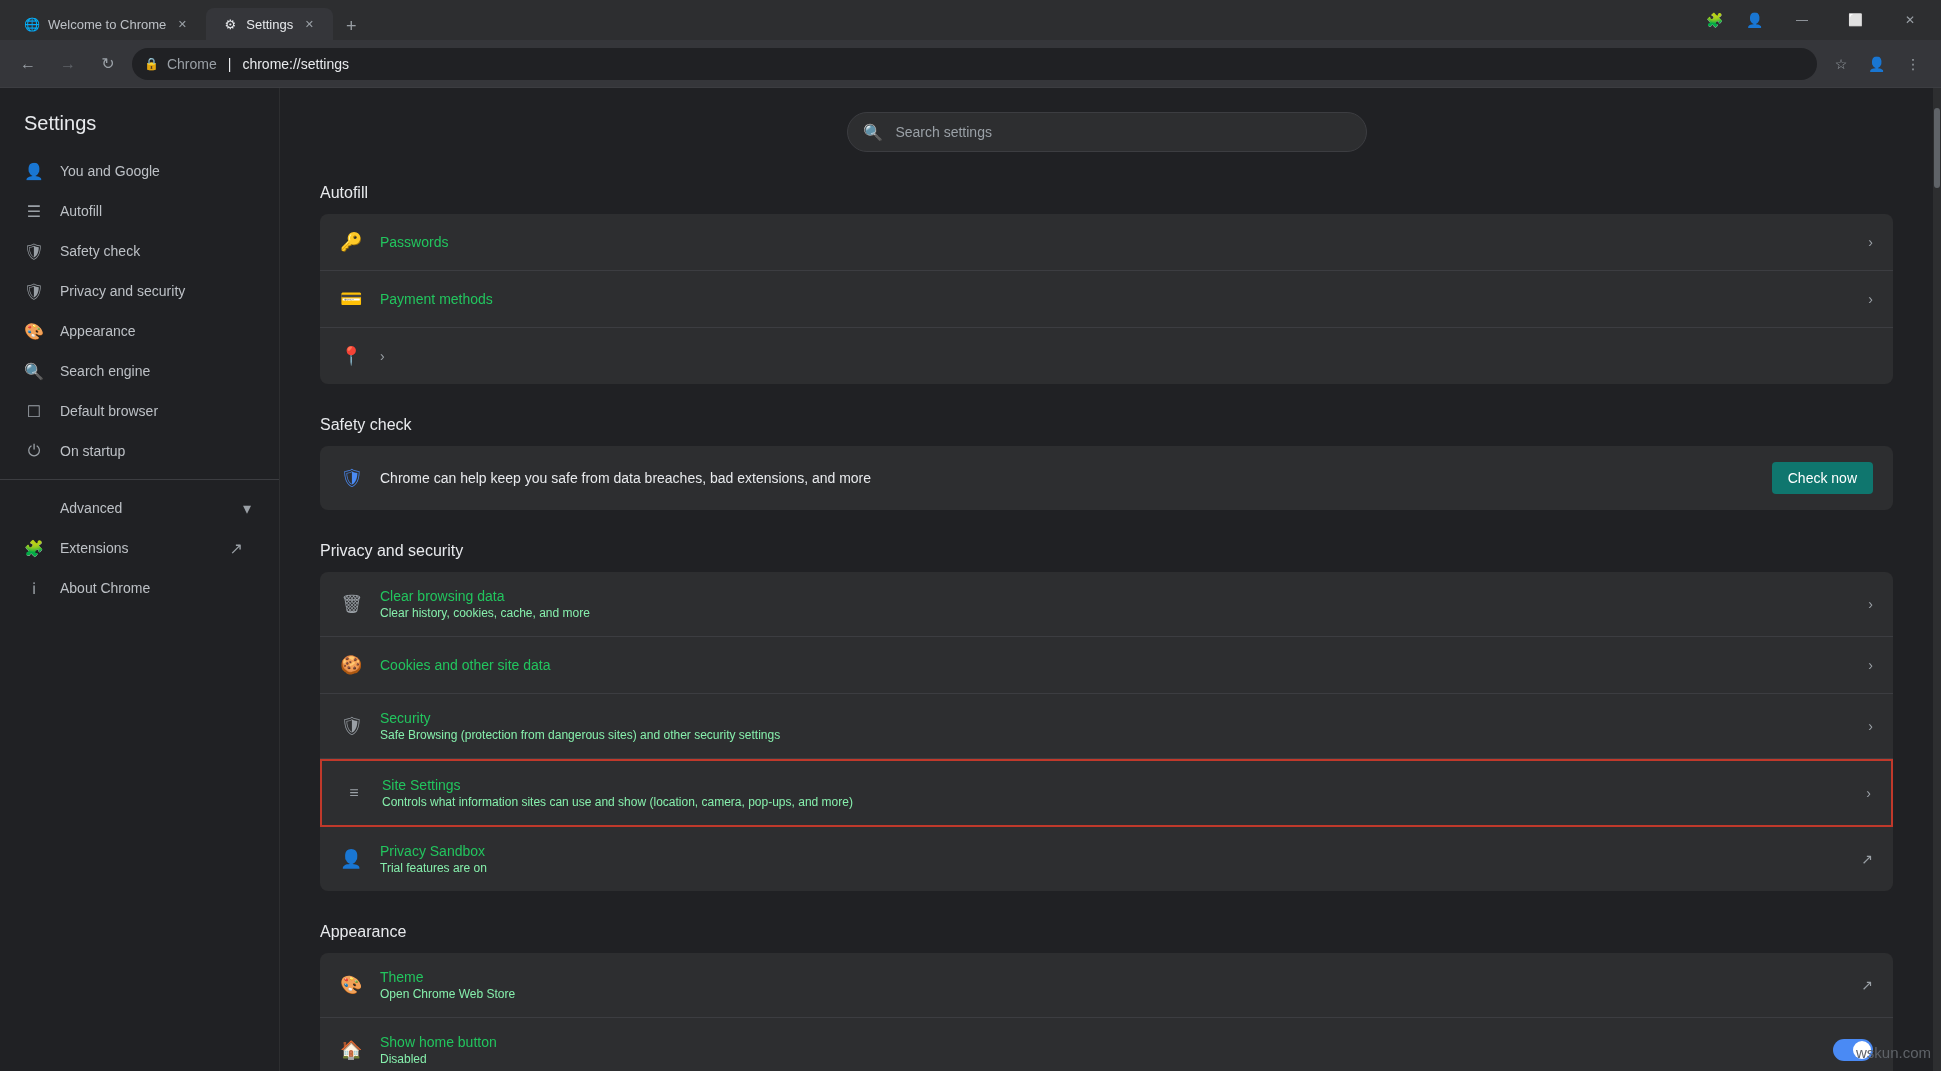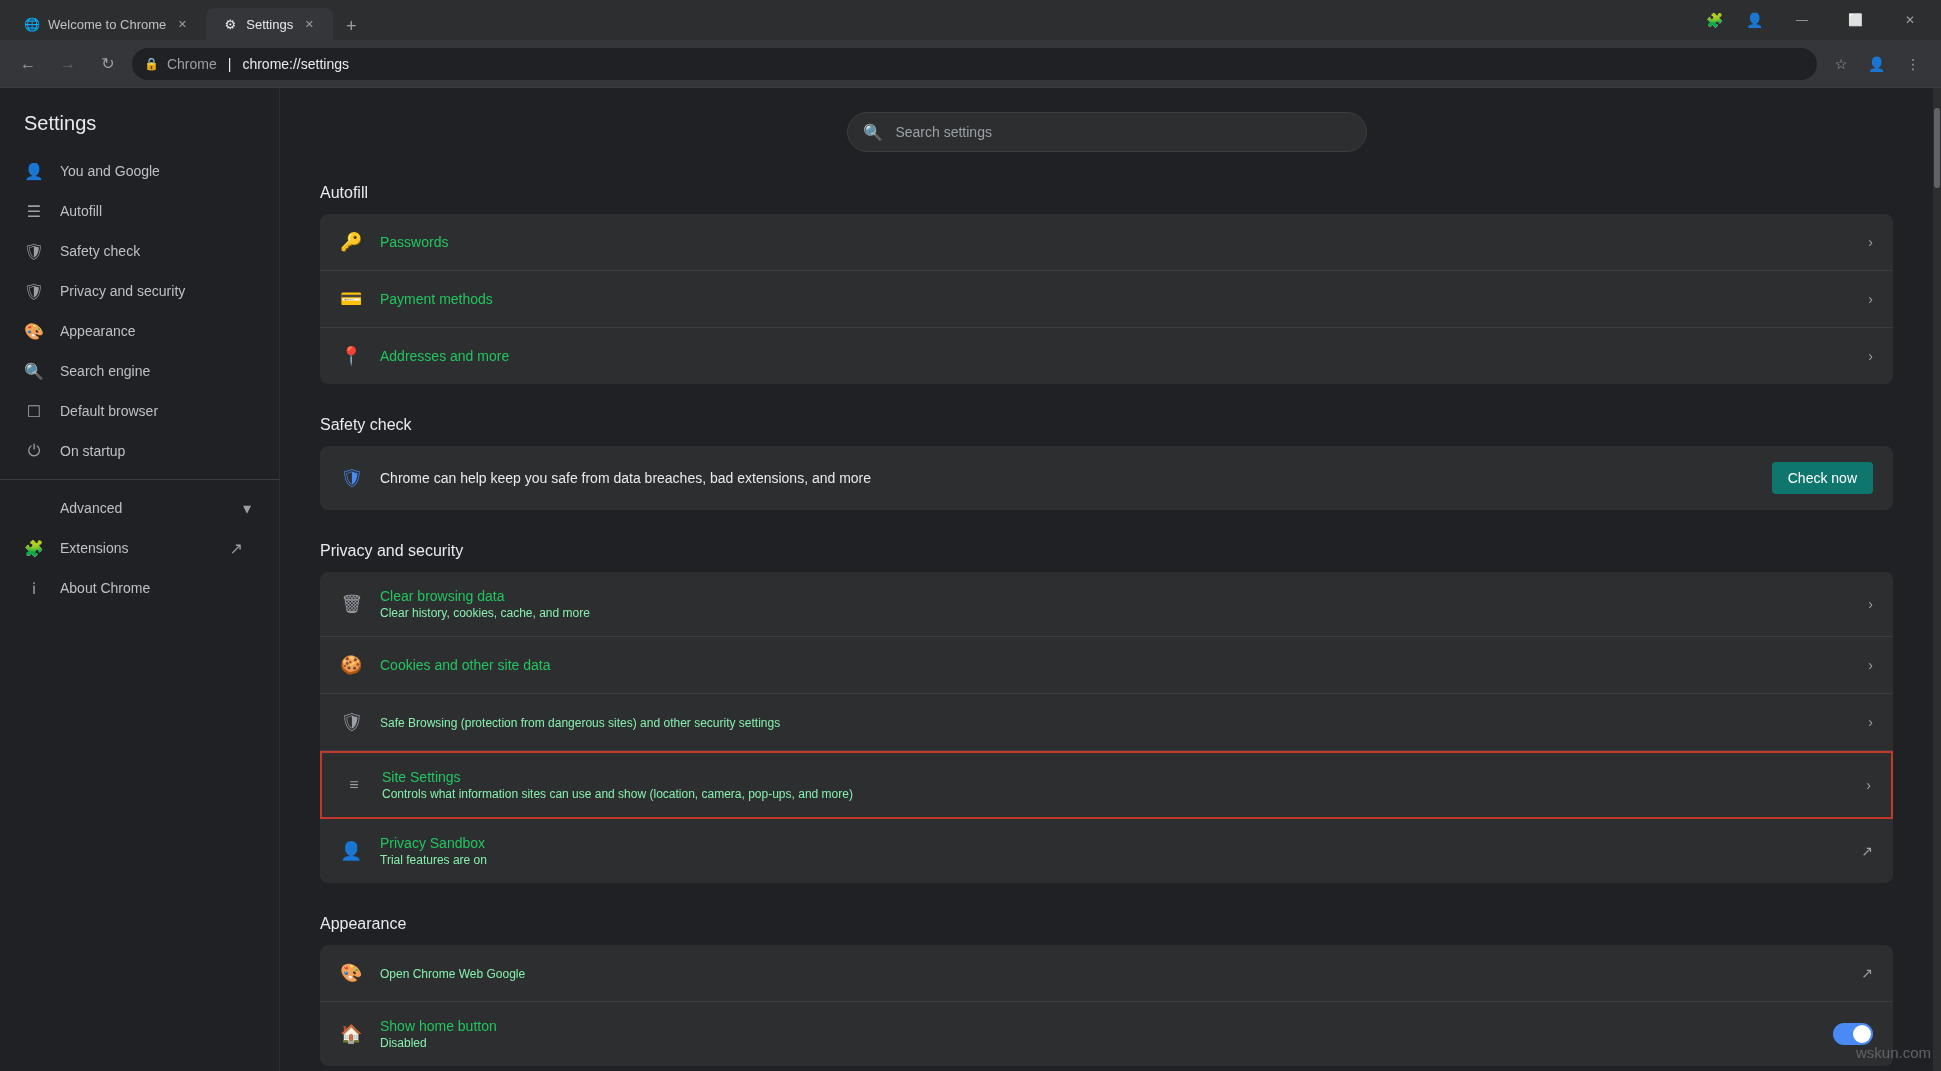--- a/index.html
+++ b/index.html
@@ -232,23 +232,20 @@
           </div>
           <div class="setting-row">
             <div class="row-icon">💳</div>
             <div class="setting-row-content">
               <div class="setting-row-title">Payment methods</div>
             </div>
             <span class="arrow">›</span>
           </div>
           <div class="setting-row">
             <div class="row-icon">📍</div>
-            <div class="setting-row-content">
-              <div class="setting-row-title">Addresses and more</div>
-            </div>
             <span class="arrow">›</span>
           </div>
         </div>
       </div>
 
       <div class="section">
         <div class="section-title">Safety check</div>
         <div class="safety-check-row">
           <div class="row-icon" style="color:#4a8af4;">🛡</div>
           <div class="row-content">Chrome can help keep you safe from data breaches, bad extensions, and more</div>
@@ -273,20 +270,21 @@
             <div class="row-icon">🍪</div>
             <div class="setting-row-content">
               <div class="setting-row-title">Cookies and other site data</div>
             </div>
             <span class="arrow">›</span>
           </div>
 
           <div class="setting-row">
             <div class="row-icon">🛡</div>
             <div class="setting-row-content">
+              <div class="setting-row-title">Security</div>
               <div class="setting-row-sub">Safe Browsing (protection from dangerous sites) and other security settings</div>
             </div>
             <span class="arrow">›</span>
           </div>
 
           <div class="setting-row highlighted" style="border: 2px solid #c0392b;">
             <div class="row-icon" style="font-size:16px;">≡</div>
             <div class="setting-row-content">
               <div class="setting-row-title">Site Settings</div>
               <div class="setting-row-sub">Controls what information sites can use and show (location, camera, pop-ups, and more)</div>
@@ -306,21 +304,22 @@
         </div>
       </div>
 
       <div class="section">
         <div class="section-title">Appearance</div>
         <div class="setting-card">
 
           <div class="setting-row">
             <div class="row-icon">🎨</div>
             <div class="setting-row-content">
-              <div class="setting-row-sub">Open Chrome Web Google</div>
+              <div class="setting-row-title">Theme</div>
+              <div class="setting-row-sub">Open Chrome Web Store</div>
             </div>
             <span class="external-link">↗</span>
           </div>
 
           <div class="setting-row">
             <div class="row-icon">🏠</div>
             <div class="setting-row-content">
               <div class="setting-row-title">Show home button</div>
               <div class="setting-row-sub">Disabled</div>
             </div>

